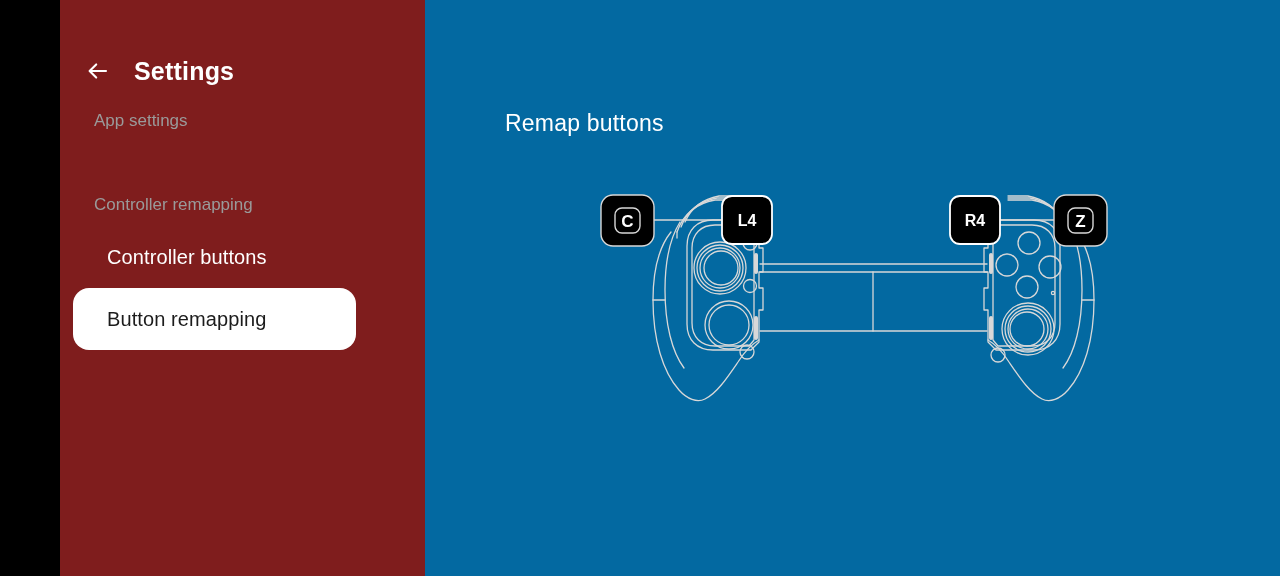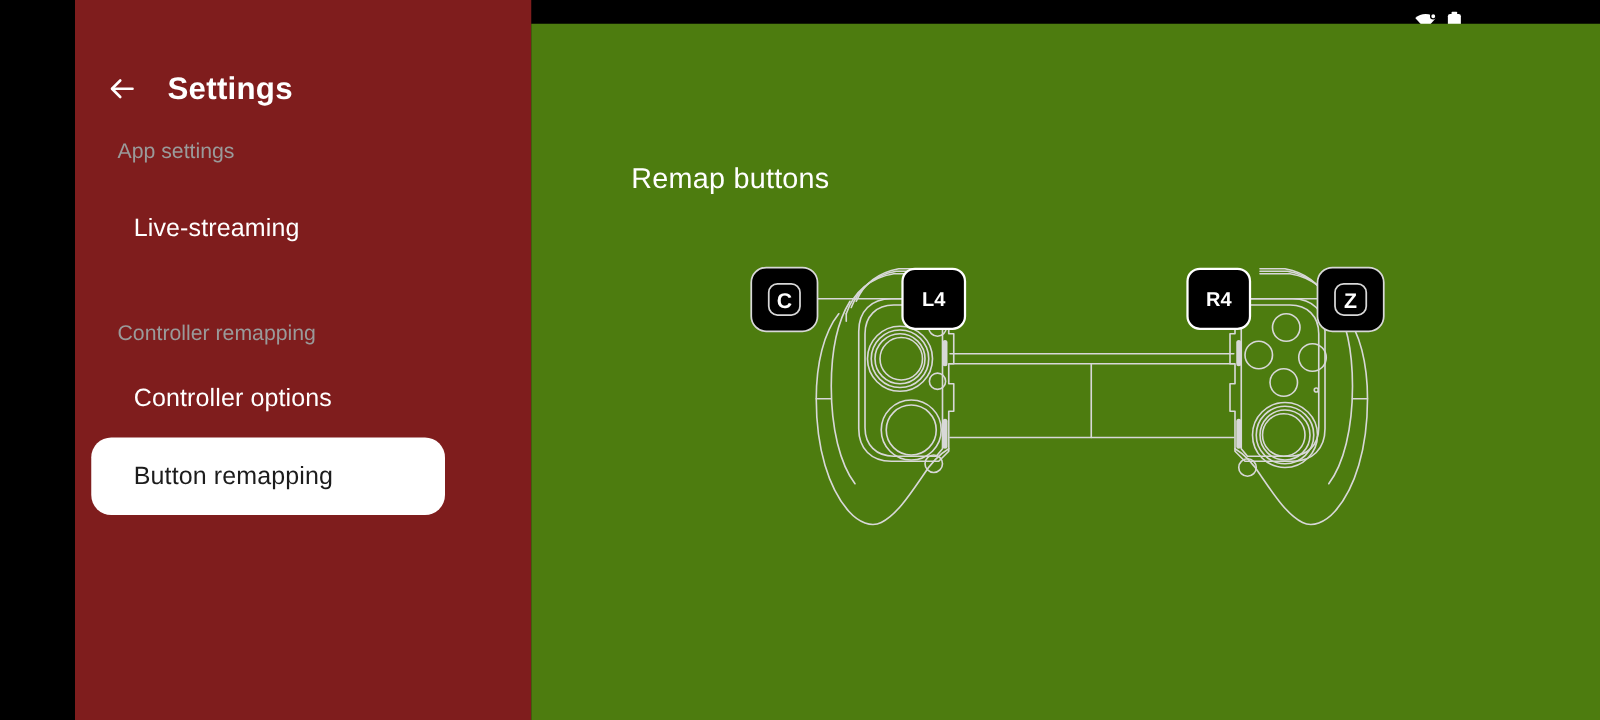--- a/index.html
+++ b/index.html
@@ -63,22 +63,21 @@
     color: #ffffff; font-size: 20px; line-height: 26px; letter-spacing: .1px;
   }
   .sb-item.selected { background: #ffffff; }
   .sb-item.selected .lbl { color: #1c1c1c; }
   .sp-a { height: 10px; }
   .sp-b { height: 32px; }
 
   
   .main {
     position: absolute; left: 425px; top: 0; right: 0; bottom: 0;
-    background: #4d7c0f;
-    margin-top: 19px;
+    background: #0369a1;
   }
   .main-title {
     position: absolute; left: 80px; top: 108px;
     color: #ffffff; font-size: 23px; line-height: 30px; letter-spacing: .2px;
   }
   .diagram {
     position: absolute; left: 0; top: 0; width: 855px; height: 576px;
   }
   .diagram svg { display: block; }
 
@@ -130,30 +129,27 @@
         </svg>
       </div>
       <div class="sb-title">Settings</div>
     </div>
 
     <div class="sb-list">
 
       <div class="sb-section">App settings</div>
 
       <div class="sp-a"></div>
+
+      <div class="sp-b"></div>
+
+      <div class="sb-section">Controller remapping</div>
+
       <div class="sb-item">
-        <span class="lbl">Live-streaming</span>
-      </div>
-
-      <div class="sp-b"></div>
-
-      <div class="sb-section">Controller remapping</div>
-
-      <div class="sb-item">
-        <span class="lbl">Controller options</span>
+        <span class="lbl">Controller buttons</span>
       </div>
       <div class="sb-item selected">
         <span class="lbl">Button remapping</span>
       </div>
 
     </div>
   </div>
 
   <div class="main">
 

